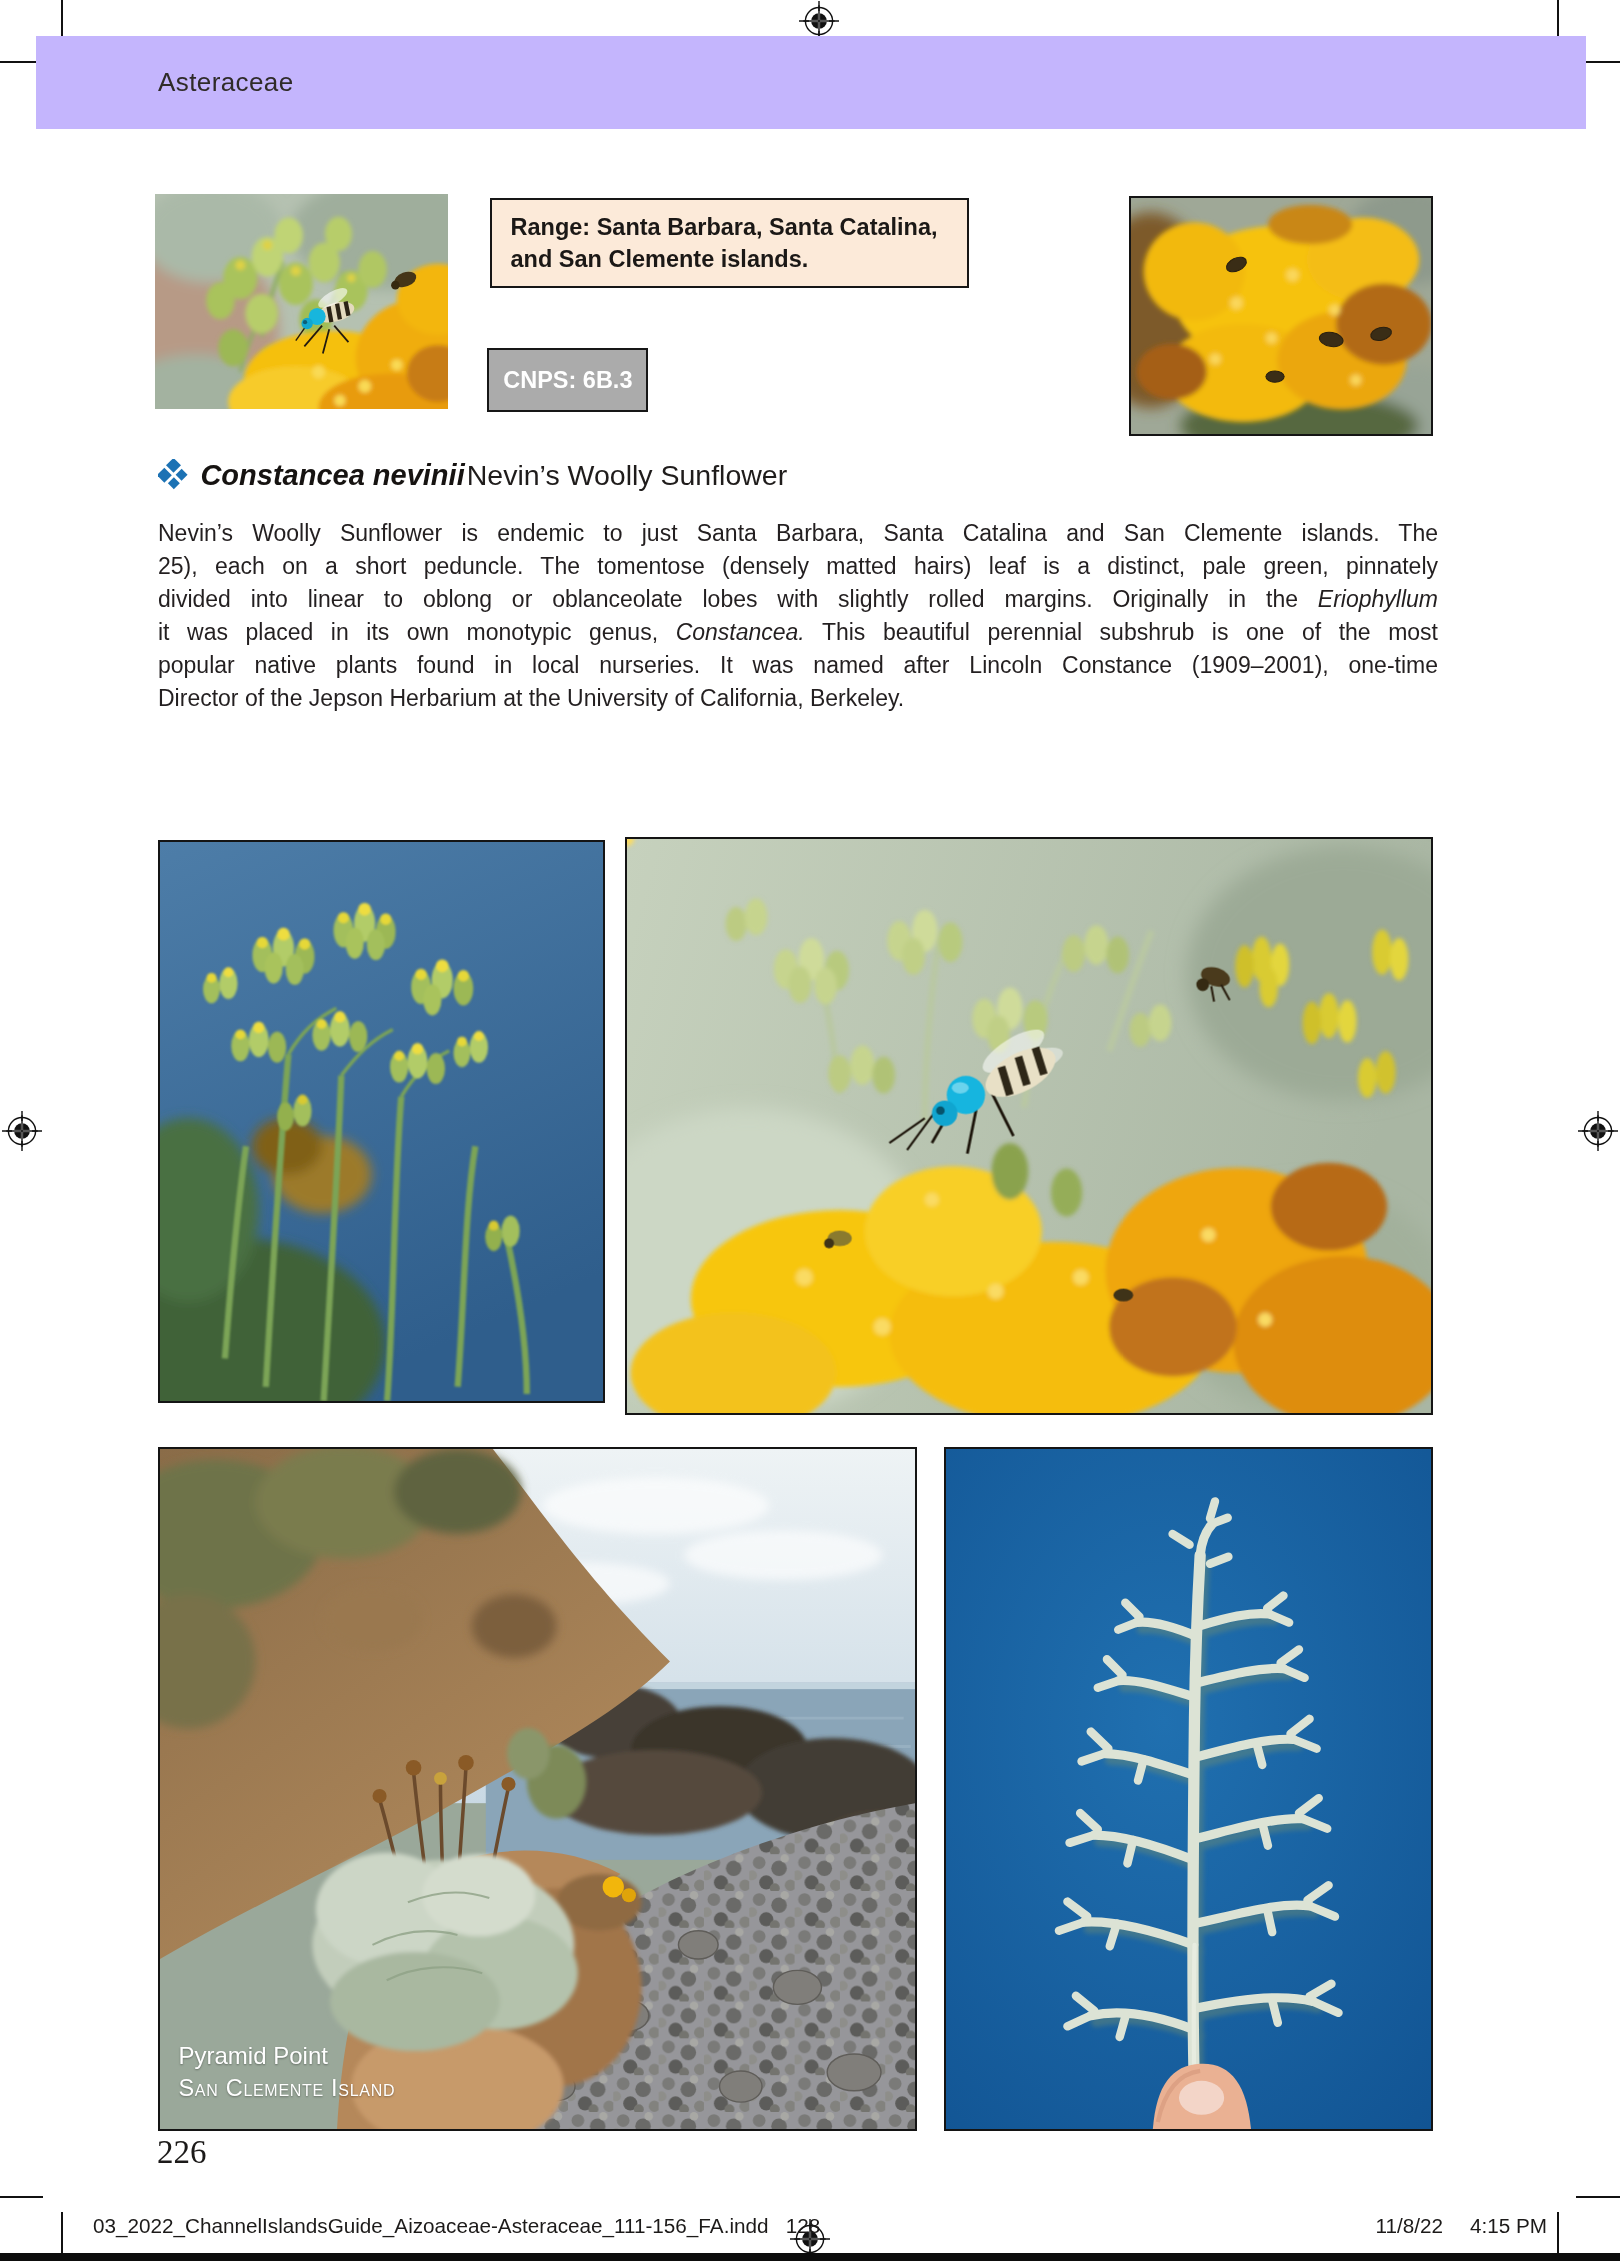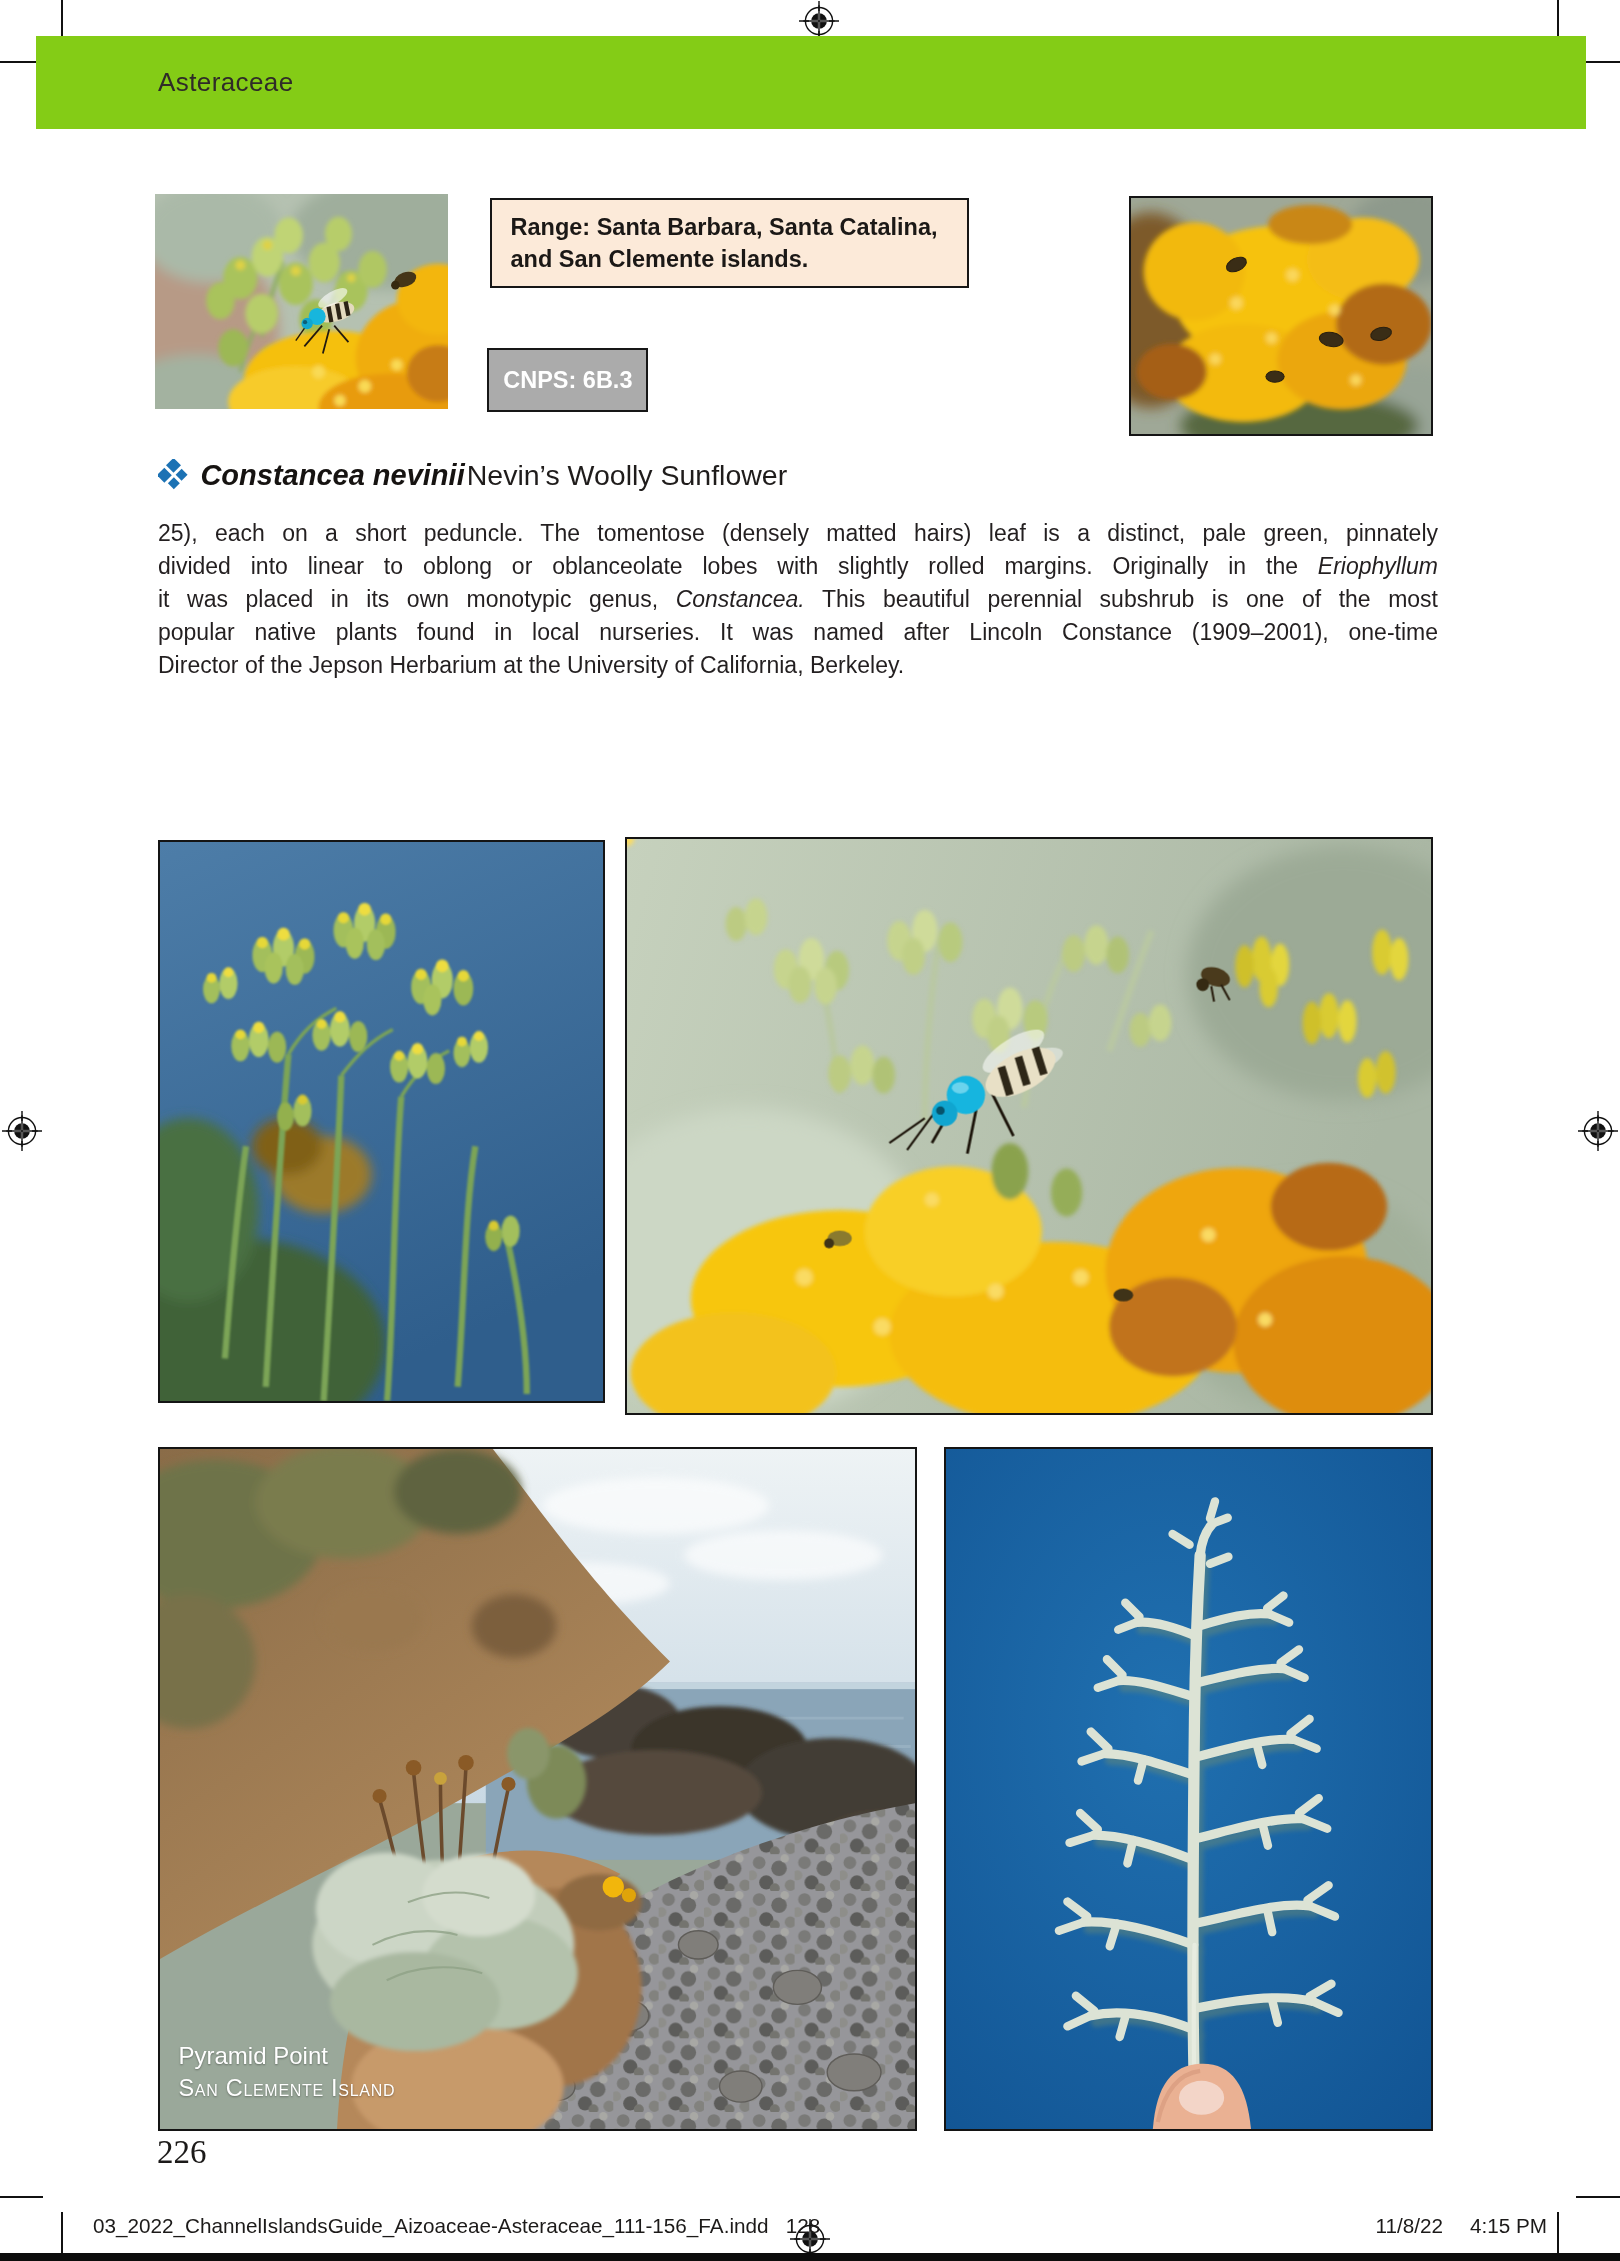--- a/index.html
+++ b/index.html
@@ -9,21 +9,21 @@
   }
   *{box-sizing:border-box;}
 
   
   .cropline{position:absolute;background:#111111;}
   .regmark{position:absolute;width:40px;height:40px;}
 
   
   .family-band{
     position:absolute;left:36px;top:36px;width:1550px;height:93px;
-    background:#84cc16;display:flex;align-items:center;
+    background:#c4b5fd;display:flex;align-items:center;
   }
   .family-band span{
     margin-left:122px;font-size:26px;color:#2f2b28;letter-spacing:0.4px;
   }
 
   
   .range-box{
     position:absolute;left:490px;top:198px;width:479px;height:90px;
     background:#fcead9;border:2.1px solid #161616;
     padding:10.7px 7.1px 7.1px 18.5px;
@@ -284,20 +284,21 @@
         <rect x="27.5" y="16.5" width="12" height="12" transform="rotate(45 33.5 22.5)"></rect>
         <rect x="16.5" y="28.5" width="12" height="12" transform="rotate(45 22.5 34.5)"></rect>
       </g>
     </svg>
   </span>
   <span class="sci-name">Constancea nevinii</span>
   <span class="common-name">Nevin’s Woolly Sunflower</span>
 </div>
 
 <div class="description">
+    <div class="bodyline just"><span>Nevin’s Woolly Sunflower is endemic to just Santa Barbara, Santa Catalina and San Clemente islands. The</span></div>
     <div class="bodyline just"><span>25), each on a short peduncle. The tomentose (densely matted hairs) leaf is a distinct, pale green, pinnately</span></div>
     <div class="bodyline just"><span>divided into linear to oblong or oblanceolate lobes with slightly rolled margins. Originally in the </span><em>Eriophyllum</em></div>
     <div class="bodyline just"><span>it was placed in its own monotypic genus, </span><em>Constancea.</em><span> This beautiful perennial subshrub is one of the most</span></div>
     <div class="bodyline just"><span>popular native plants found in local nurseries. It was named after Lincoln Constance (1909–2001), one-time</span></div>
     <div class="bodyline"><span>Director of the Jepson Herbarium at the University of California, Berkeley.</span></div>
   </div>
 
 <div class="photo bordered" id="photo-mid-left">
 <svg viewBox="0 0 628 790" preserveAspectRatio="none">
   <defs>

